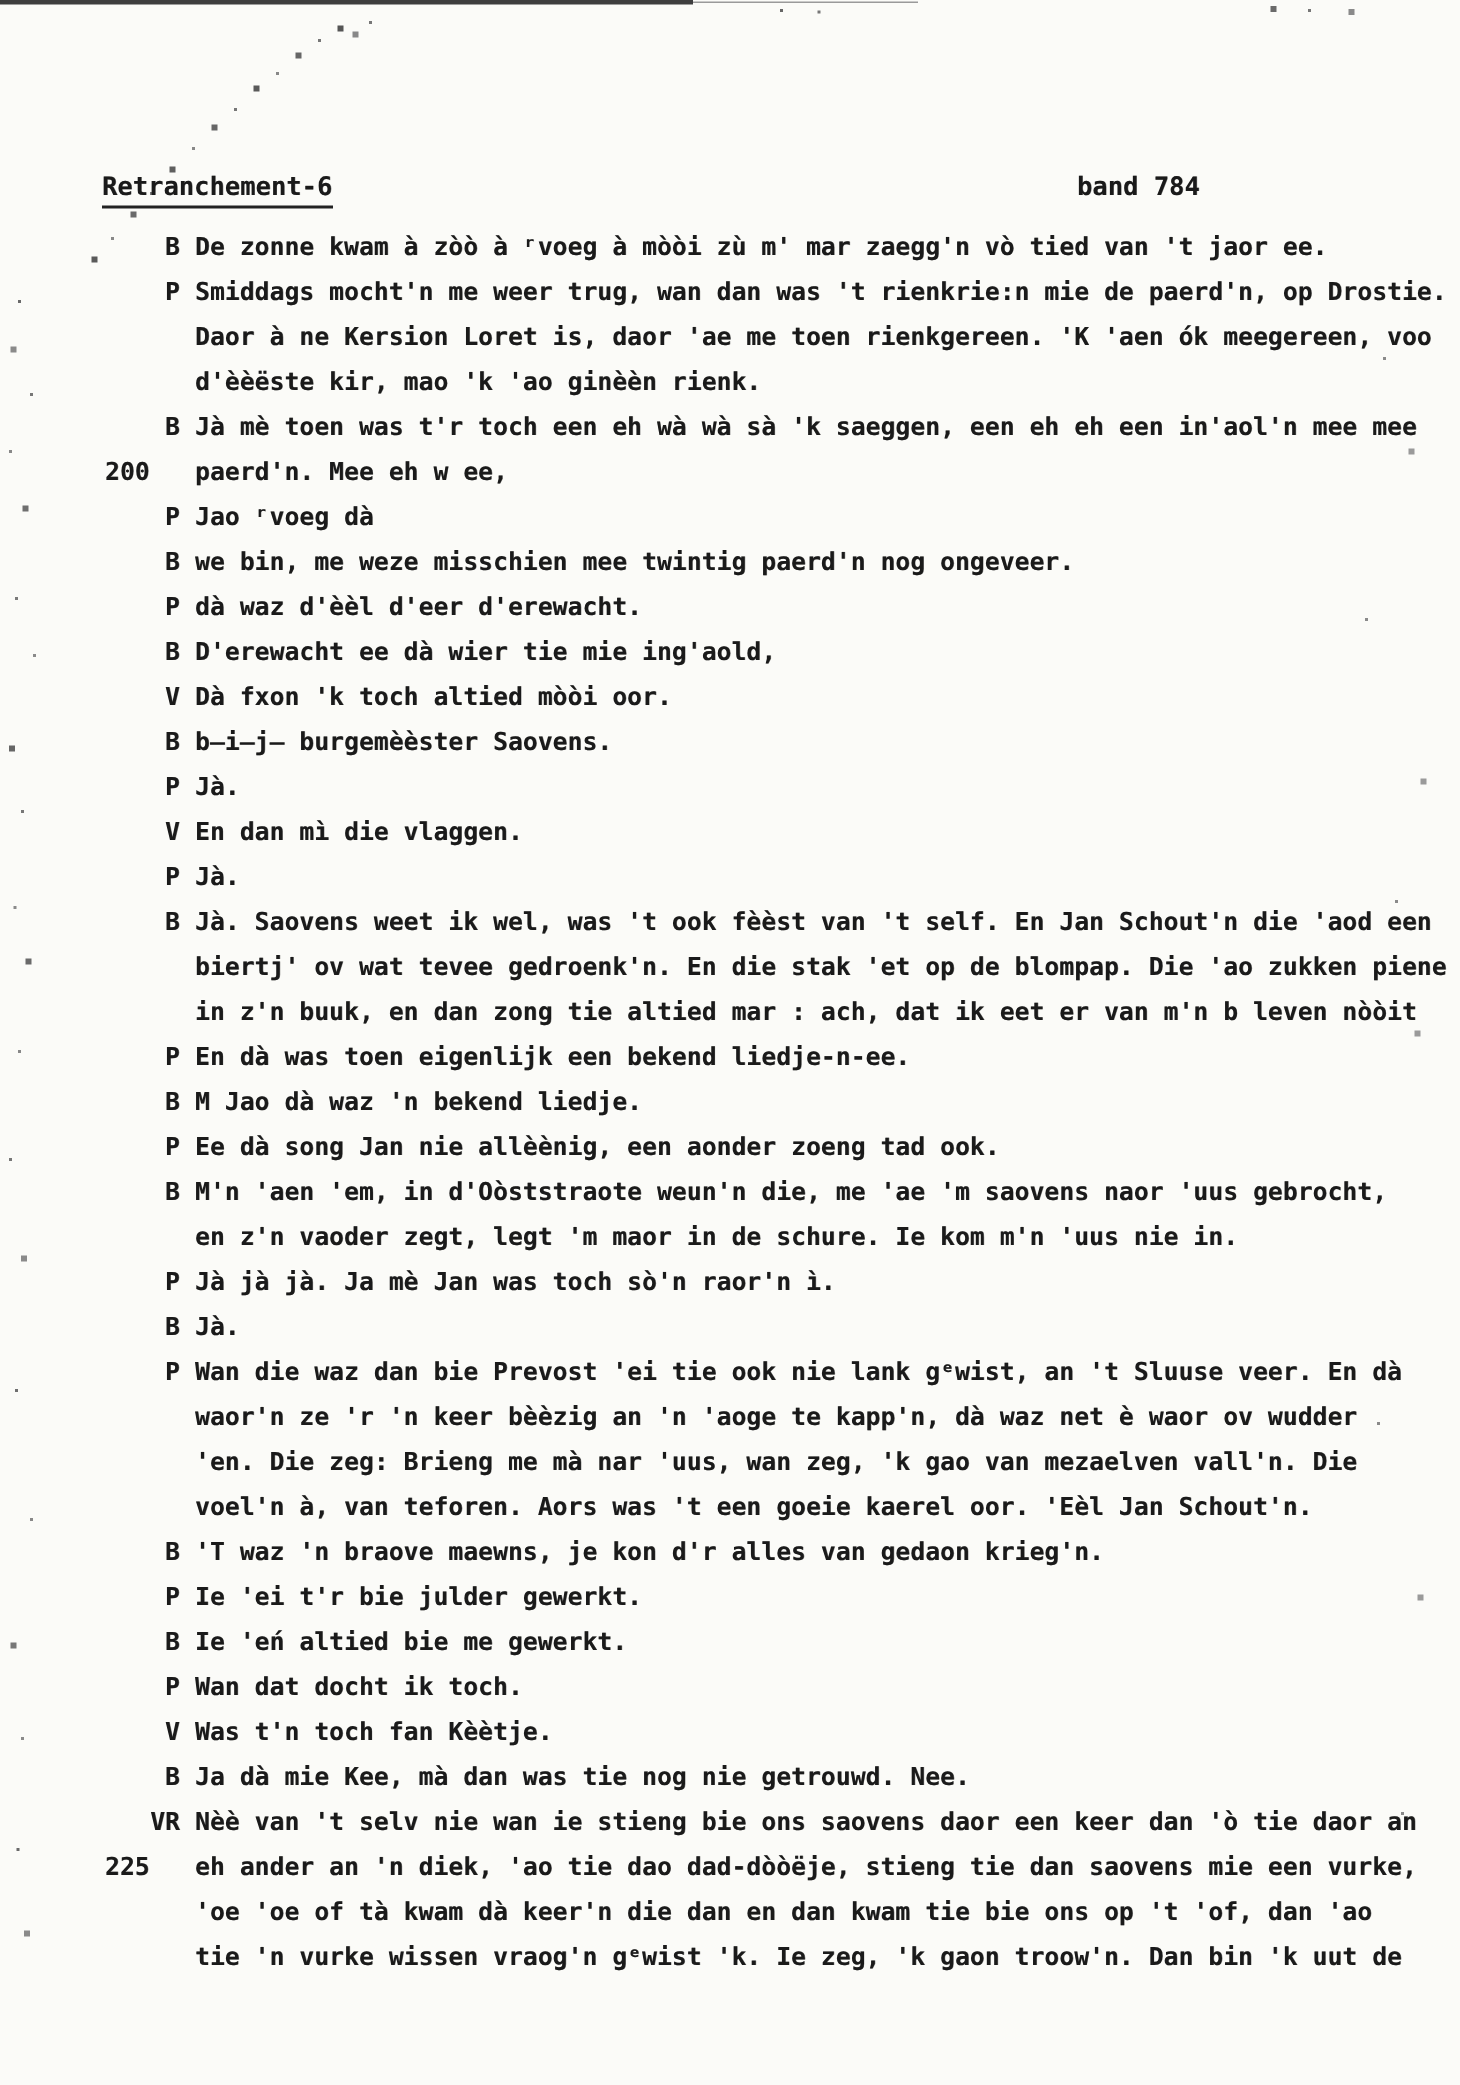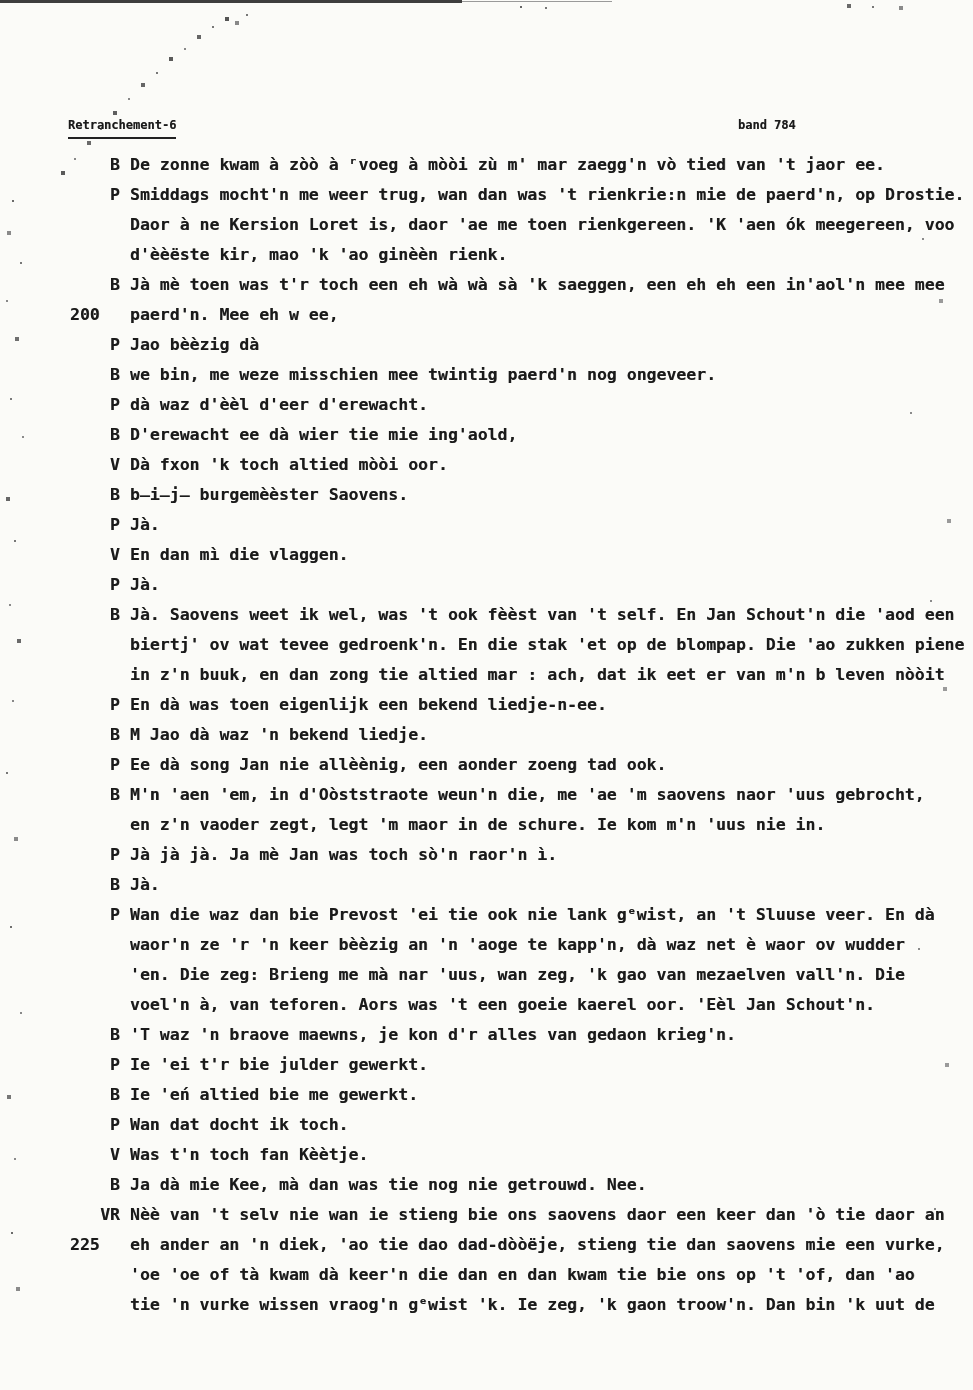--- a/index.html
+++ b/index.html
@@ -28,24 +28,24 @@
     142px 84px 0 1px #666, 128px 98px 0 0 #888, 114px 112px 0 1px #5f5f5f,
     100px 128px 0 0 #777, 88px 142px 0 1px #6a6a6a, 74px 158px 0 0 #888,
     62px 172px 0 1px #5a5a5a, 246px 14px 0 0 #777, 236px 22px 0 1px #888,
     520px 6px 0 0 #666, 545px 7px 0 0 #777,
     848px 5px 0 1px #6a6a6a, 872px 6px 0 0 #777, 900px 7px 0 1px #8a8a8a,
     922px 238px 0 0 #8a8a8a, 940px 300px 0 1px #9a9a9a, 910px 412px 0 0 #8a8a8a,
     948px 520px 0 1px #9a9a9a, 930px 600px 0 0 #8a8a8a, 944px 688px 0 1px #9a9a9a,
     918px 948px 0 0 #8a8a8a, 946px 1064px 0 1px #9a9a9a, 934px 1208px 0 0 #8a8a8a;}
   
   .doc-header{position:absolute;top:114px;left:0;width:100%;height:26px;
-    font-size:12px;font-weight:700;line-height:22px;
+    font-size:17px;font-weight:700;line-height:22px;
     text-shadow:.3px .3px 0 rgba(0,0,0,.45);}
   .doc-title{position:absolute;left:68px;border-bottom:2.5px solid #222;padding-bottom:1px;}
-  .doc-band{position:absolute;left:738px;}
+  .doc-band{position:absolute;left:718px;}
   
   .doc-body{position:absolute;top:150px;left:0;width:973px;
     font-size:16.5px;font-weight:700;
     text-shadow:.3px .3px 0 rgba(0,0,0,.45);}
   .line{position:relative;height:30px;line-height:30px;white-space:nowrap;}
   .num{position:absolute;left:70px;}
   .spk{position:absolute;left:120px;transform:translateX(-100%);}
   .txt{display:block;margin-left:130px;}
 </style>
 </head>
@@ -95,21 +95,21 @@
 
   <div class="line">
     <span class="num">200</span>
     <span class="spk"></span>
     <span class="txt">paerd'n. Mee eh w ee,</span>
   </div>
 
   <div class="line">
     <span class="num"></span>
     <span class="spk">P</span>
-    <span class="txt">Jao bèèzig dà</span>
+    <span class="txt">Jao ʳvoeg dà</span>
   </div>
 
   <div class="line">
     <span class="num"></span>
     <span class="spk">B</span>
     <span class="txt">we bin, me weze misschien mee twintig paerd'n nog ongeveer.</span>
   </div>
 
   <div class="line">
     <span class="num"></span>

